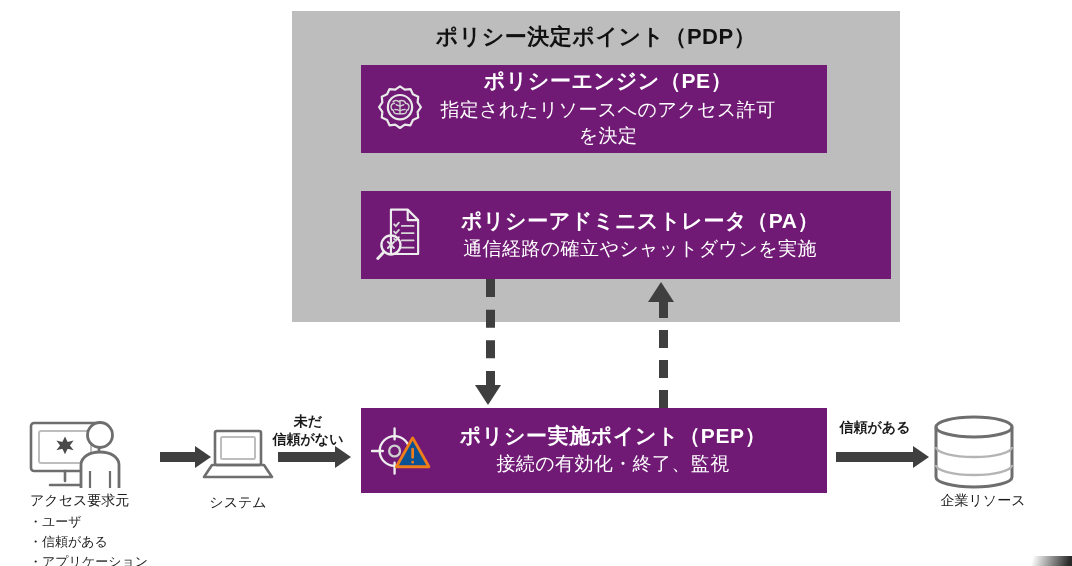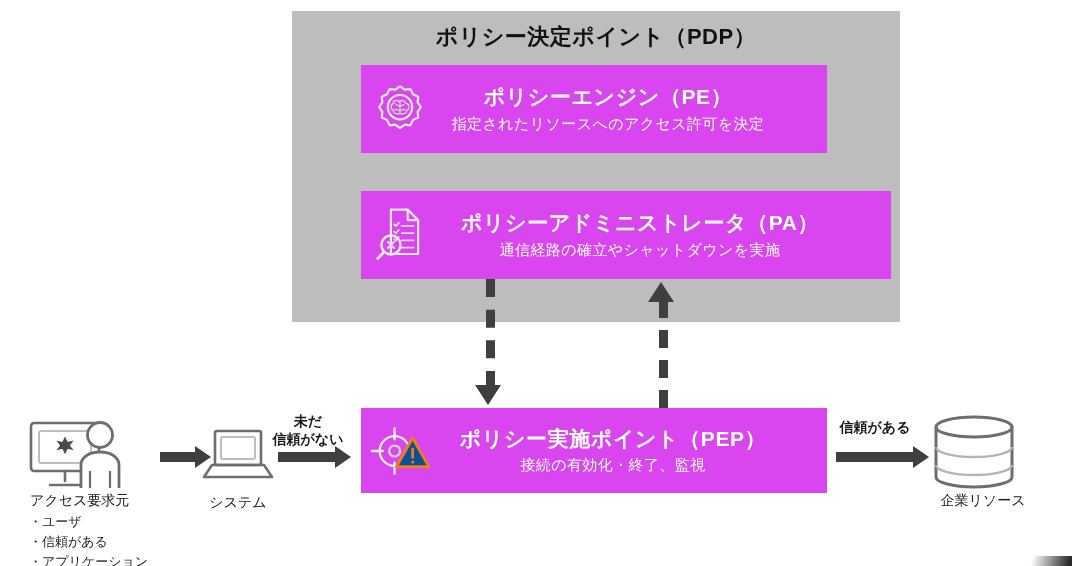--- a/index.html
+++ b/index.html
@@ -35,21 +35,21 @@
     text-align: center;
     font-size: 22px;
     font-weight: bold;
     color: #111111;
     letter-spacing: 0.5px;
   }
 
   
   .bluebox {
     position: absolute;
-    background: #d946ef;
+    background: #701a75;
     display: flex;
     align-items: center;
   }
   .bluebox .icon-wrap {
     width: 78px;
     min-width: 78px;
     display: flex;
     align-items: center;
     justify-content: center;
   }
@@ -59,21 +59,21 @@
     text-align: center;
     color: #ffffff;
   }
   .bluebox .bb-title {
     font-size: 21px;
     font-weight: bold;
     line-height: 1.25;
     letter-spacing: 0.6px;
   }
   .bluebox .bb-sub {
-    font-size: 15px;
+    font-size: 19px;
     line-height: 1.4;
     margin-top: 2px;
     letter-spacing: 0.4px;
   }
 
   #pe-box   { left: 361px; top: 65px;  width: 466px; height: 88px; }
   #pa-box   { left: 361px; top: 191px; width: 530px; height: 88px; }
   #pep-box  { left: 361px; top: 408px; width: 466px; height: 85px; }
 
   #pep-box .txt-wrap { padding-right: 40px; }

